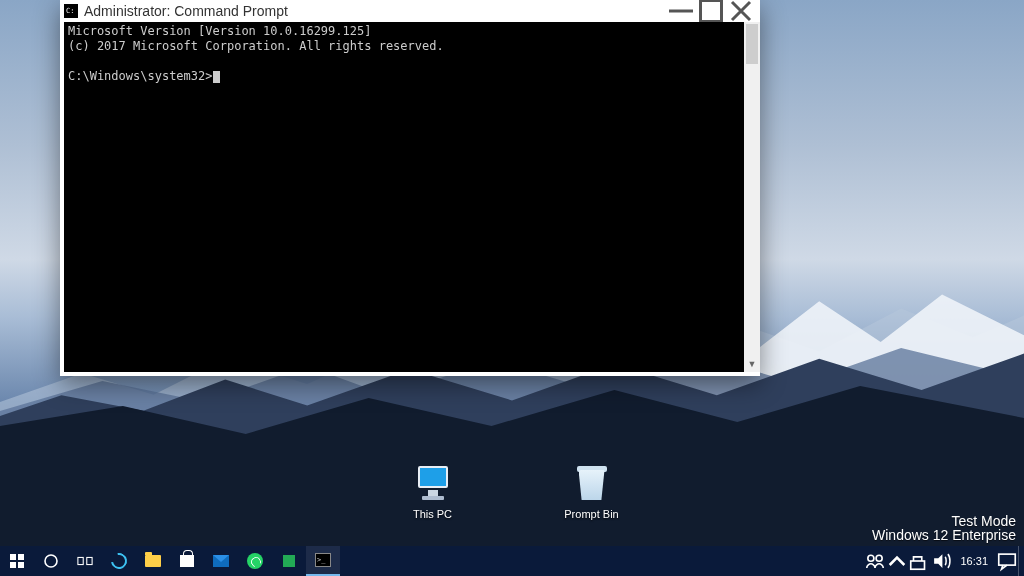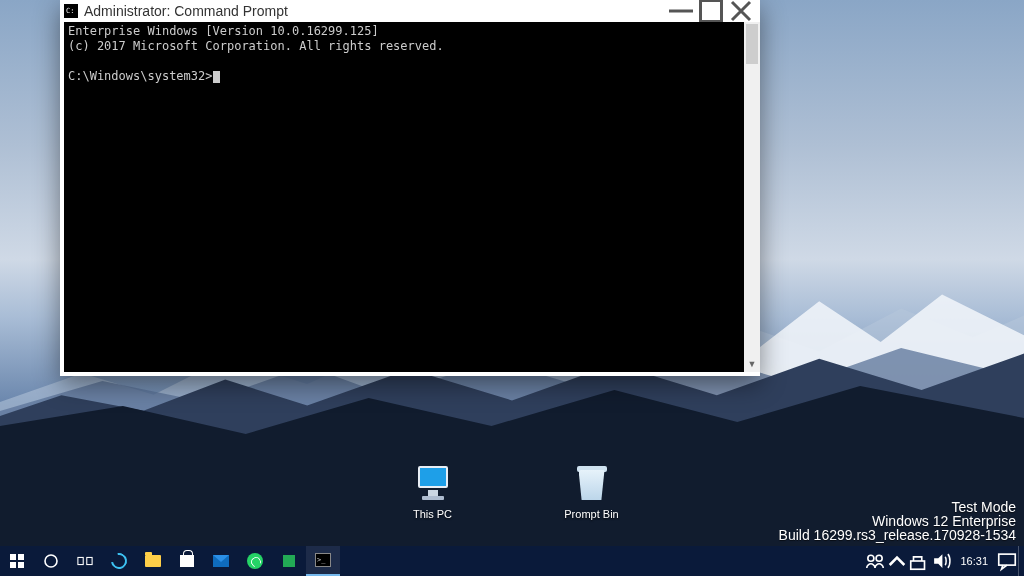--- a/index.html
+++ b/index.html
@@ -122,21 +122,21 @@
               <rect x="1.5" y="1.5" width="7" height="7" fill="none" stroke="currentColor" stroke-width="1"></rect>
             </svg>
         </div>
         <div class="winbtn close">
           <svg viewBox="0 0 10 10">
               <path d="M2 2l6 6M8 2l-6 6" stroke="currentColor" stroke-width="1"></path>
             </svg>
         </div>
       </div>
     </div>
-    <div class="console"><span>Enterprise Windows [Version 10.0.16299.125]</span>
+    <div class="console"><span>Microsoft Version [Version 10.0.16299.125]</span>
 <span>(c) 2017 Microsoft Corporation. All rights reserved.</span>
 <span></span>
 <span>C:\Windows\system32&gt;</span><span class="cursor"></span></div>
     <div class="scrollbar">
       <div class="arr up">▲</div>
       <div class="thumb"></div>
       <div class="arr dn">▼</div>
     </div>
   </div>
 
@@ -154,21 +154,20 @@
         <div class="bin-lid"></div>
           <div class="bin-body"></div>
       </div>
       <div>Prompt Bin</div>
     </div>
   </div>
 
   <div class="watermark">
     <div>Test Mode</div>
     <div>Windows 12 Enterprise</div>
-    <div>Build 16299.rs3_release.170928-1534</div>
   </div>
 
   <div class="taskbar">
     <div class="tb-left">
       <div class="tb-item">
         <svg viewBox="0 0 16 16">
             <rect x="1" y="1" width="6" height="6" fill="#fff"></rect>
             <rect x="9" y="1" width="6" height="6" fill="#fff"></rect>
             <rect x="1" y="9" width="6" height="6" fill="#fff"></rect>
             <rect x="9" y="9" width="6" height="6" fill="#fff"></rect>

